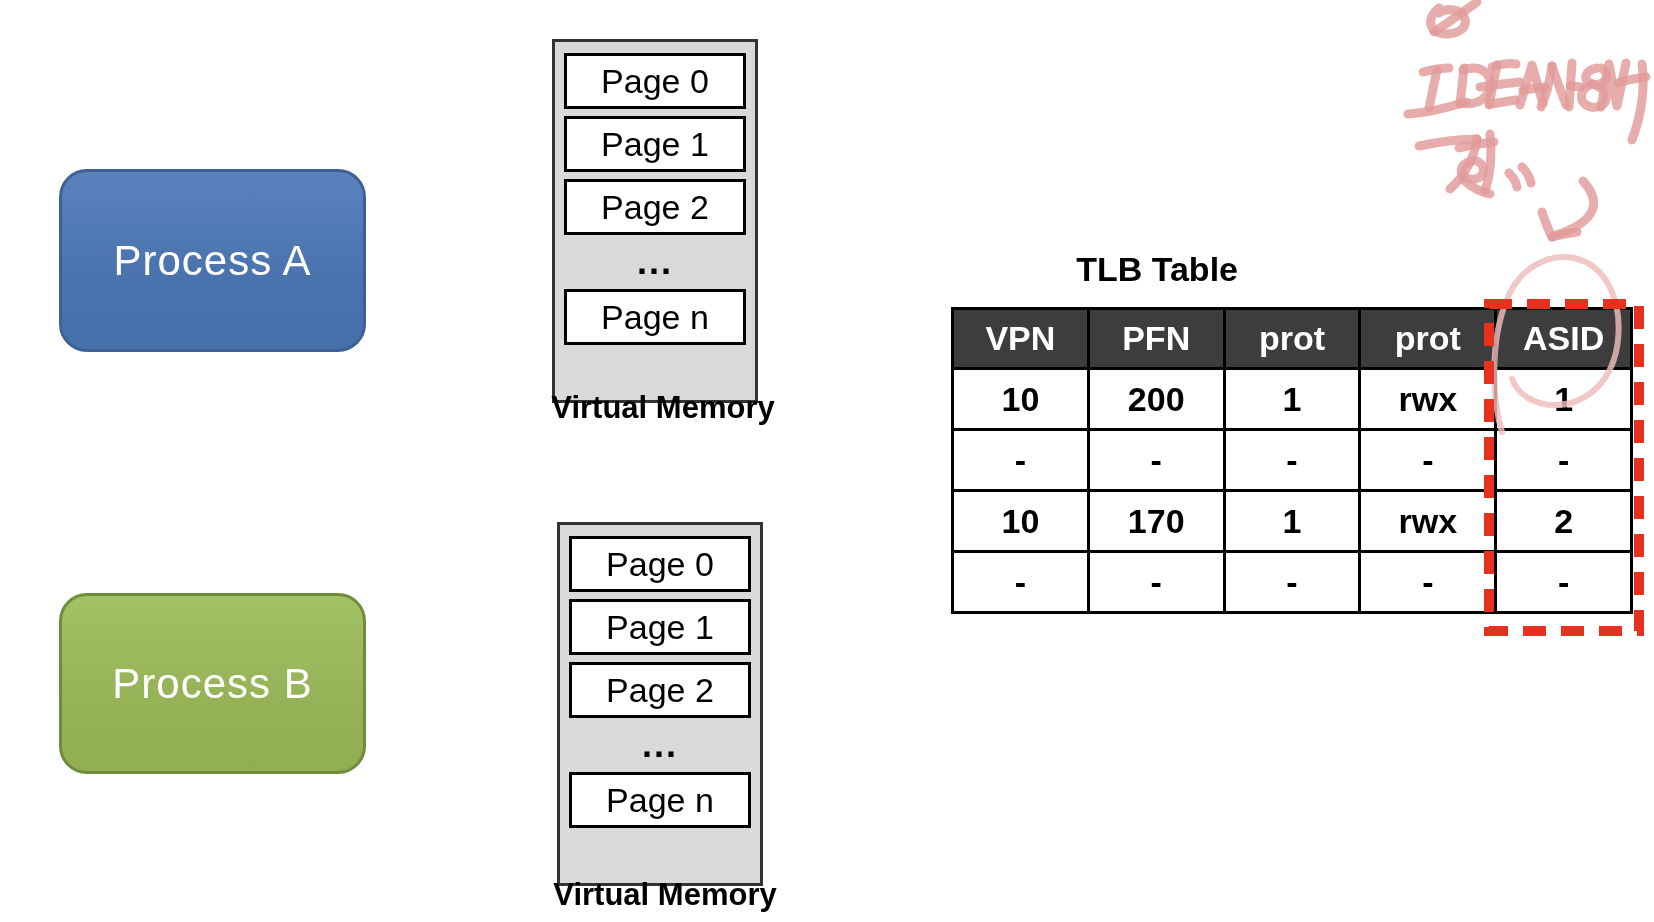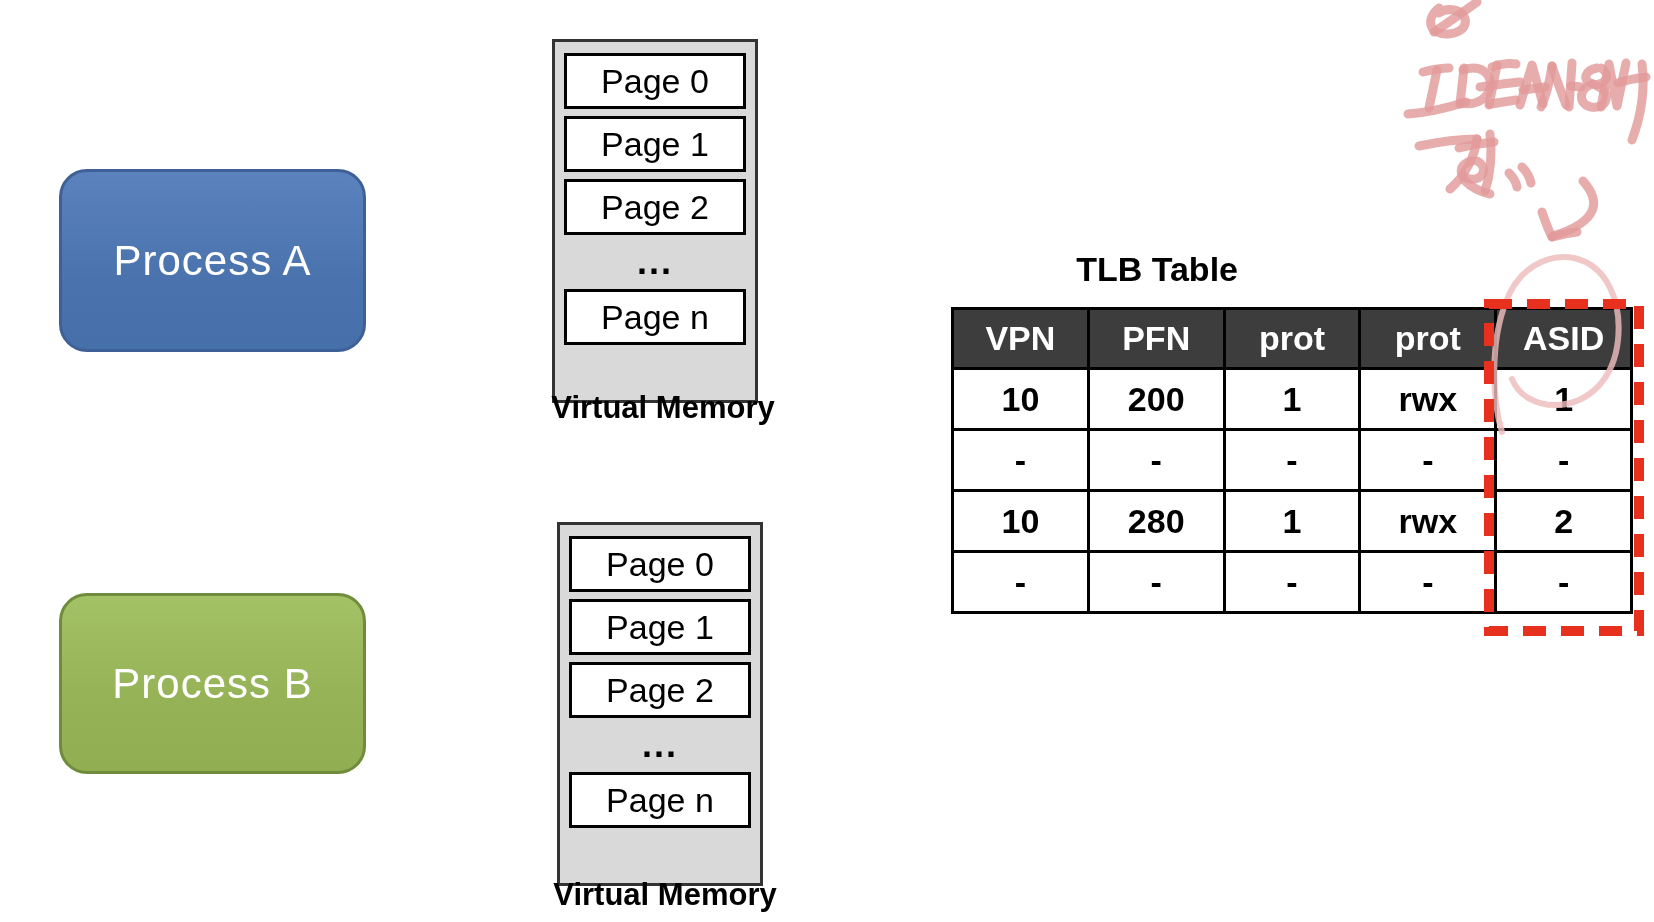--- a/index.html
+++ b/index.html
@@ -119,21 +119,21 @@
       </tr>
       <tr>
         <td>-</td>
         <td>-</td>
         <td>-</td>
         <td>-</td>
         <td>-</td>
       </tr>
       <tr>
         <td>10</td>
-        <td>280</td>
+        <td>170</td>
         <td>1</td>
         <td>rwx</td>
         <td>2</td>
       </tr>
       <tr>
         <td>-</td>
         <td>-</td>
         <td>-</td>
         <td>-</td>
         <td>-</td>

